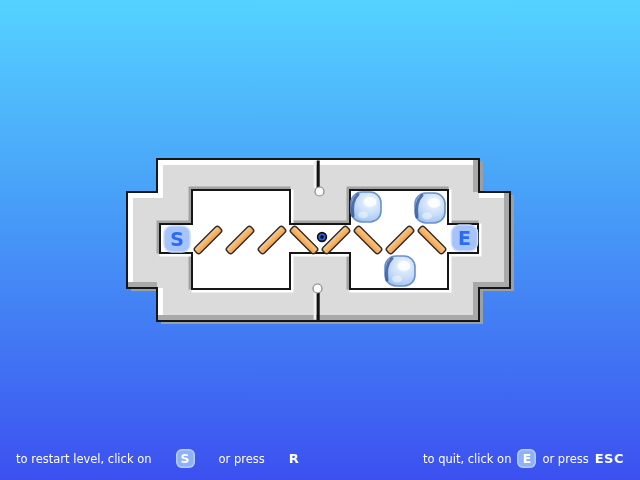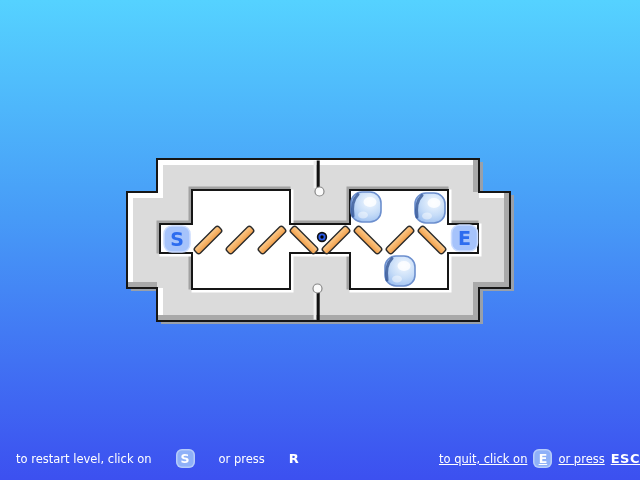--- a/index.html
+++ b/index.html
@@ -7,21 +7,21 @@
   .screen{
     position:relative;width:640px;height:480px;overflow:hidden;
     background:linear-gradient(180deg,#55D2FF 0%,#479BF7 45%,#3C50F0 100%);
   }
   .screen svg{position:absolute;left:0;top:0;}
   .footer-hint{
     position:absolute;bottom:12px;display:flex;align-items:center;gap:6px;
     color:#ffffff;font-size:11.5px;white-space:nowrap;
   }
   .footer-hint.left{left:16px;gap:24px;}
-  .footer-hint.right{right:0;text-decoration:underline;}
+  .footer-hint.right{right:16px;}
   .key-badge{
     width:19px;height:19px;border-radius:6px;background:#8FB1F8;
     color:#ffffff;font-weight:bold;font-size:12.5px;line-height:19px;
     display:inline-flex;align-items:center;justify-content:center;
     box-shadow:inset 0 0 0 1.5px rgba(255,255,255,.35);
   }
   .key{font-weight:bold;font-size:13px;letter-spacing:.5px;}
   text{user-select:none;}
 </style>
 </head>

